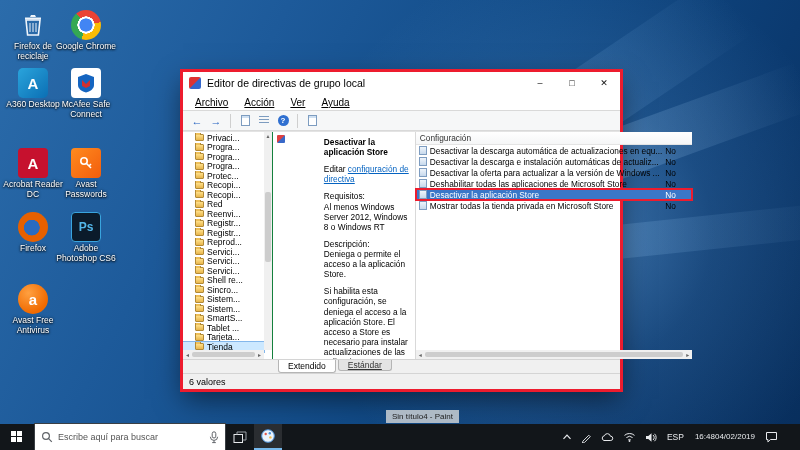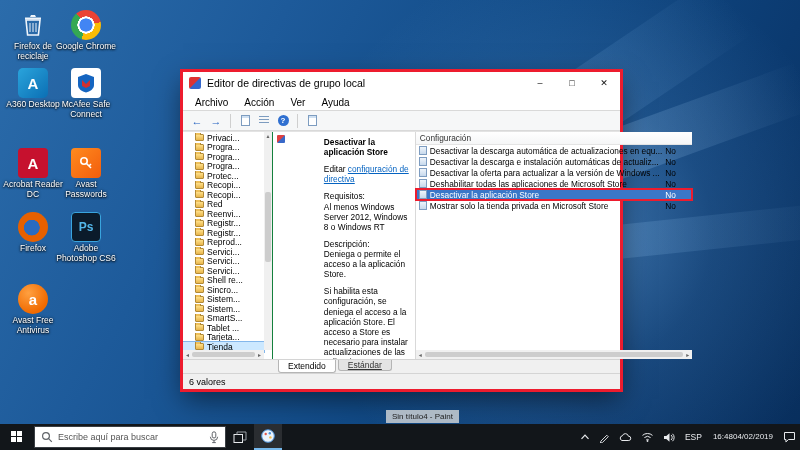--- a/index.html
+++ b/index.html
@@ -45,21 +45,21 @@
          background:#f0f0f0; outline:3px solid #ed1c2e;
          box-shadow:0 10px 26px rgba(0,0,0,.5); font-size:10px; color:#000; }
   .titlebar { height:22px; background:#fff; display:flex; align-items:center; padding-left:6px; }
   .appicon { width:12px; height:12px; flex:0 0 auto;
              background:linear-gradient(135deg,#d33 49%,#36c 51%); border-radius:2px; }
   .wtitle { font-size:10.5px; margin-left:6px; white-space:nowrap; }
   .wbtns { margin-left:auto; display:flex; height:100%; }
   .wbtn { width:32px; display:flex; align-items:center; justify-content:center; font-size:9px; color:#111; }
   .menubar { height:17px; background:#fff; border-bottom:1px solid #d9d9d9;
              display:flex; align-items:center; padding-left:4px; font-size:10px; }
-  .menu-item { padding:0 8px; }
+  .menu-item { padding:0 8px;text-decoration:underline; }
   .toolbar { height:20px; background:#f6f7f8; border-bottom:1px solid #d9d9d9;
              display:flex; align-items:center; padding-left:5px; gap:1px; }
   .tbtn { width:18px; height:16px; display:flex; align-items:center; justify-content:center;
           font-size:11px; color:#1f5fbf; }
   .tsep { width:1px; height:14px; background:#cfcfcf; margin:0 4px; }
   .tbtn .docicon { width:9px; height:11px; background:#fff; border:1px solid #7d9cc0;
         box-shadow: inset 0 2px 0 #cfe0f2; }
   .tbtn .listicon { width:10px; height:9px;
         background:repeating-linear-gradient(#7d9cc0 0 1px, transparent 1px 3px); }
   .tbtn .helpicon { width:11px; height:11px; border-radius:50%; background:#2f6fd0; color:#fff;
@@ -132,26 +132,26 @@
       background:rgba(188,196,204,.92); color:#1b1b1b; font-size:8px; padding:2px 6px; }
 
   
   .taskbar { position:absolute; left:0; right:0; bottom:0; height:26px; z-index:5;
              background:#12161a; display:flex; align-items:center; color:#e8eaed; }
   .startbtn { width:34px; height:26px; display:flex; align-items:center; justify-content:center; }
   .winlogo { width:12px; height:12px; position:relative; }
   .winlogo i { position:absolute; width:5px; height:5px; background:#fff; }
   .winlogo i:nth-child(1){left:0;top:0;} .winlogo i:nth-child(2){left:6px;top:0;}
   .winlogo i:nth-child(3){left:0;top:6px;} .winlogo i:nth-child(4){left:6px;top:6px;}
-  .searchbox { width:192px; height:22px; background:#fff; border:1px solid #3a3f44;
+  .searchbox { width:192px; height:28px; background:#fff; border:1px solid #3a3f44;
                display:flex; align-items:center; gap:5px; padding:0 6px; }
   .search-text { flex:1; color:#555; font-size:9px; white-space:nowrap; overflow:hidden; }
   .tb-app { width:28px; height:26px; display:flex; align-items:center; justify-content:center; }
   .tb-app.open { background:rgba(255,255,255,.10); border-bottom:2px solid #76b9ed; }
-  .tray { margin-left:auto; display:flex; align-items:center; height:100%; gap:1px; padding-right:0; }
+  .tray { margin-left:auto; display:flex; align-items:center; height:100%; gap:1px; padding-right:18px; }
   .tray-btn { height:26px; display:flex; align-items:center; justify-content:center; padding:0 4px; }
   .lang { font-size:8.5px; padding:0 5px; }
   .clock { font-size:8px; line-height:1.25; text-align:center; padding:0 5px; }
 </style>
 </head>
 <body>
 
 <div class="screen">
   <div class="beam b1"></div>
   <div class="beam b2"></div>
@@ -394,21 +394,21 @@
               <span class="li-label">Deshabilitar todas las aplicaciones de Microsoft Store</span>
               <span class="li-state">No</span>
             </div>
             <div class="list-row selected">
               <span class="gpicon"></span>
               <span class="li-label">Desactivar la aplicación Store</span>
               <span class="li-state">No</span>
             </div>
             <div class="list-row">
               <span class="gpicon"></span>
-              <span class="li-label">Mostrar solo la tienda privada en Microsoft Store</span>
+              <span class="li-label">Mostrar todas la tienda privada en Microsoft Store</span>
               <span class="li-state">No</span>
             </div>
             <div class="list-hscroll">
               <span>◄</span>
               <span class="hthumb"></span>
               <span>►</span>
             </div>
           </div>
         </div>
       </div>

